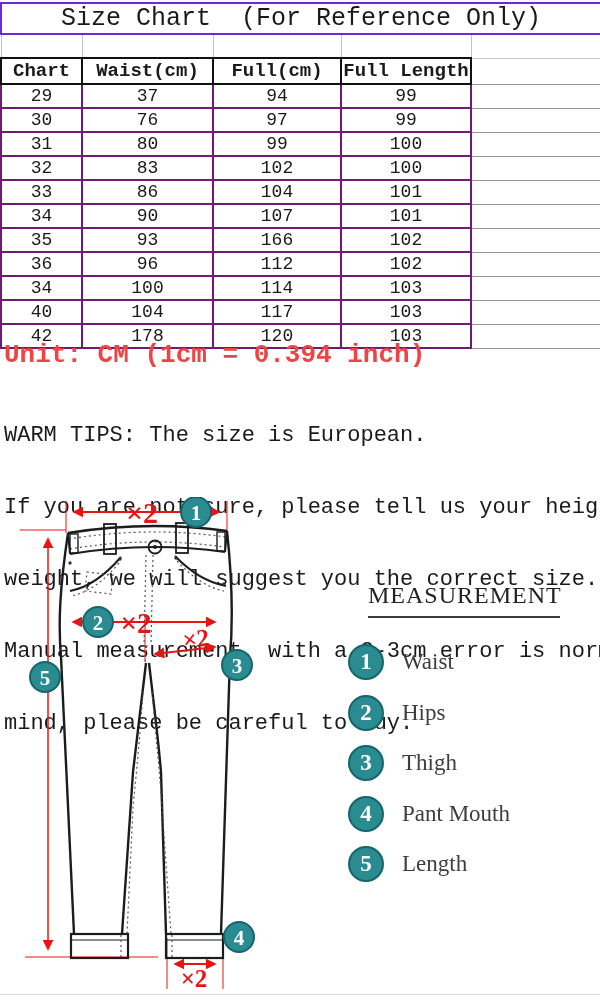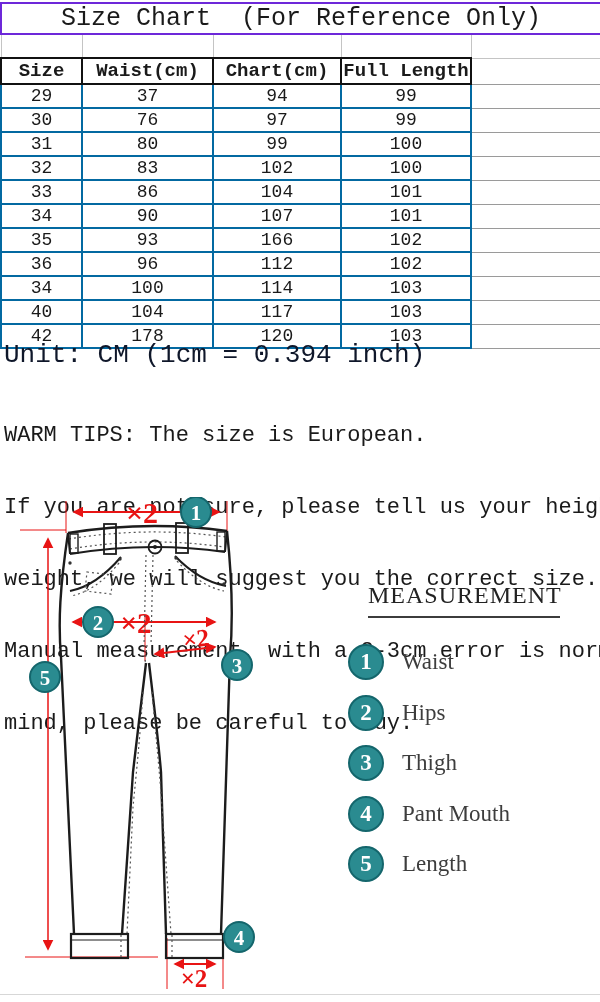--- a/index.html
+++ b/index.html
@@ -6,21 +6,21 @@
   #page{position:relative;width:600px;height:1002px;background:#ffffff;overflow:hidden;
         font-family:"Liberation Mono","DejaVu Sans Mono",monospace;color:#1a1a1a;}
 
   
   table.size-chart{position:absolute;left:0;top:2px;width:600px;border-collapse:collapse;table-layout:fixed;}
   table.size-chart td,table.size-chart th{padding:0;text-align:center;vertical-align:middle;
         font-family:"Liberation Mono","DejaVu Sans Mono",monospace;font-weight:normal;}
   td.title-cell{border:2px solid #6d28d9;height:22px;font-size:25px;font-weight:bold;white-space:pre;}
   tr.spacer-row td{border:1px solid #c4c4c4;height:22px;}
   tr.head-row th{border:2px solid #111;height:24px;font-size:19px;font-weight:bold;}
-  tr.data-row td{border:2px solid #0369a1;height:22px;font-size:18px;}
+  tr.data-row td{border:2px solid #701a75;height:22px;font-size:18px;}
   td.empty-col,th.empty-col{border-top:1px solid #9a9a9a !important;border-bottom:1px solid #9a9a9a !important;
         border-right:1px solid #bdbdbd !important;border-left:2px solid #111 !important;}
 
   
   .unit-note{position:absolute;left:4px;top:340px;font-size:26px;letter-spacing:0;white-space:pre;}
   .tips{position:absolute;left:4px;top:376px;font-size:22px;line-height:24px;white-space:pre;}
 
   
   .m-title{position:absolute;left:368px;top:582px;width:192px;text-align:center;
         font-family:"Liberation Serif","DejaVu Serif",serif;font-size:24px;letter-spacing:1px;color:#222;
@@ -59,23 +59,23 @@
         <td class="title-cell" colspan="5">Size Chart  (For Reference Only)</td>
       </tr>
       <tr class="spacer-row">
         <td></td>
           <td></td>
           <td></td>
           <td></td>
           <td></td>
       </tr>
       <tr class="head-row">
-          <th>Size</th>
+          <th>Chart</th>
           <th>Waist(cm)</th>
-          <th>Chart(cm)</th>
+          <th>Full(cm)</th>
           <th>Full Length</th>
           <th class="empty-col"></th>
         </tr>
     </tbody>
     <tbody>
         <tr class="data-row">
           <td>29</td>
           <td>37</td>
           <td>94</td>
           <td>99</td>
@@ -147,21 +147,21 @@
         <tr class="data-row">
           <td>42</td>
           <td>178</td>
           <td>120</td>
           <td>103</td>
           <td class="empty-col"></td>
         </tr>
       </tbody>
   </table>
 
-  <div class="unit-note" style="color: #0f172a;">Unit: CM (1cm = 0.394 inch)</div>
+  <div class="unit-note" style="color: #ef4444; font-weight: bold;">Unit: CM (1cm = 0.394 inch)</div>
   <div class="tips">
     <div>WARM TIPS: The size is European.</div>
     <div>If you are not sure, please tell us your height and</div>
     <div>weight, we will suggest you the correct size.</div>
     <div>Manual measurement, with a 2-3cm error is normal. If you</div>
     <div>mind, please be careful to buy.</div>
   </div>
 
   <svg class="pants" width="340" height="505" viewBox="0 0 340 505">
     <defs>

